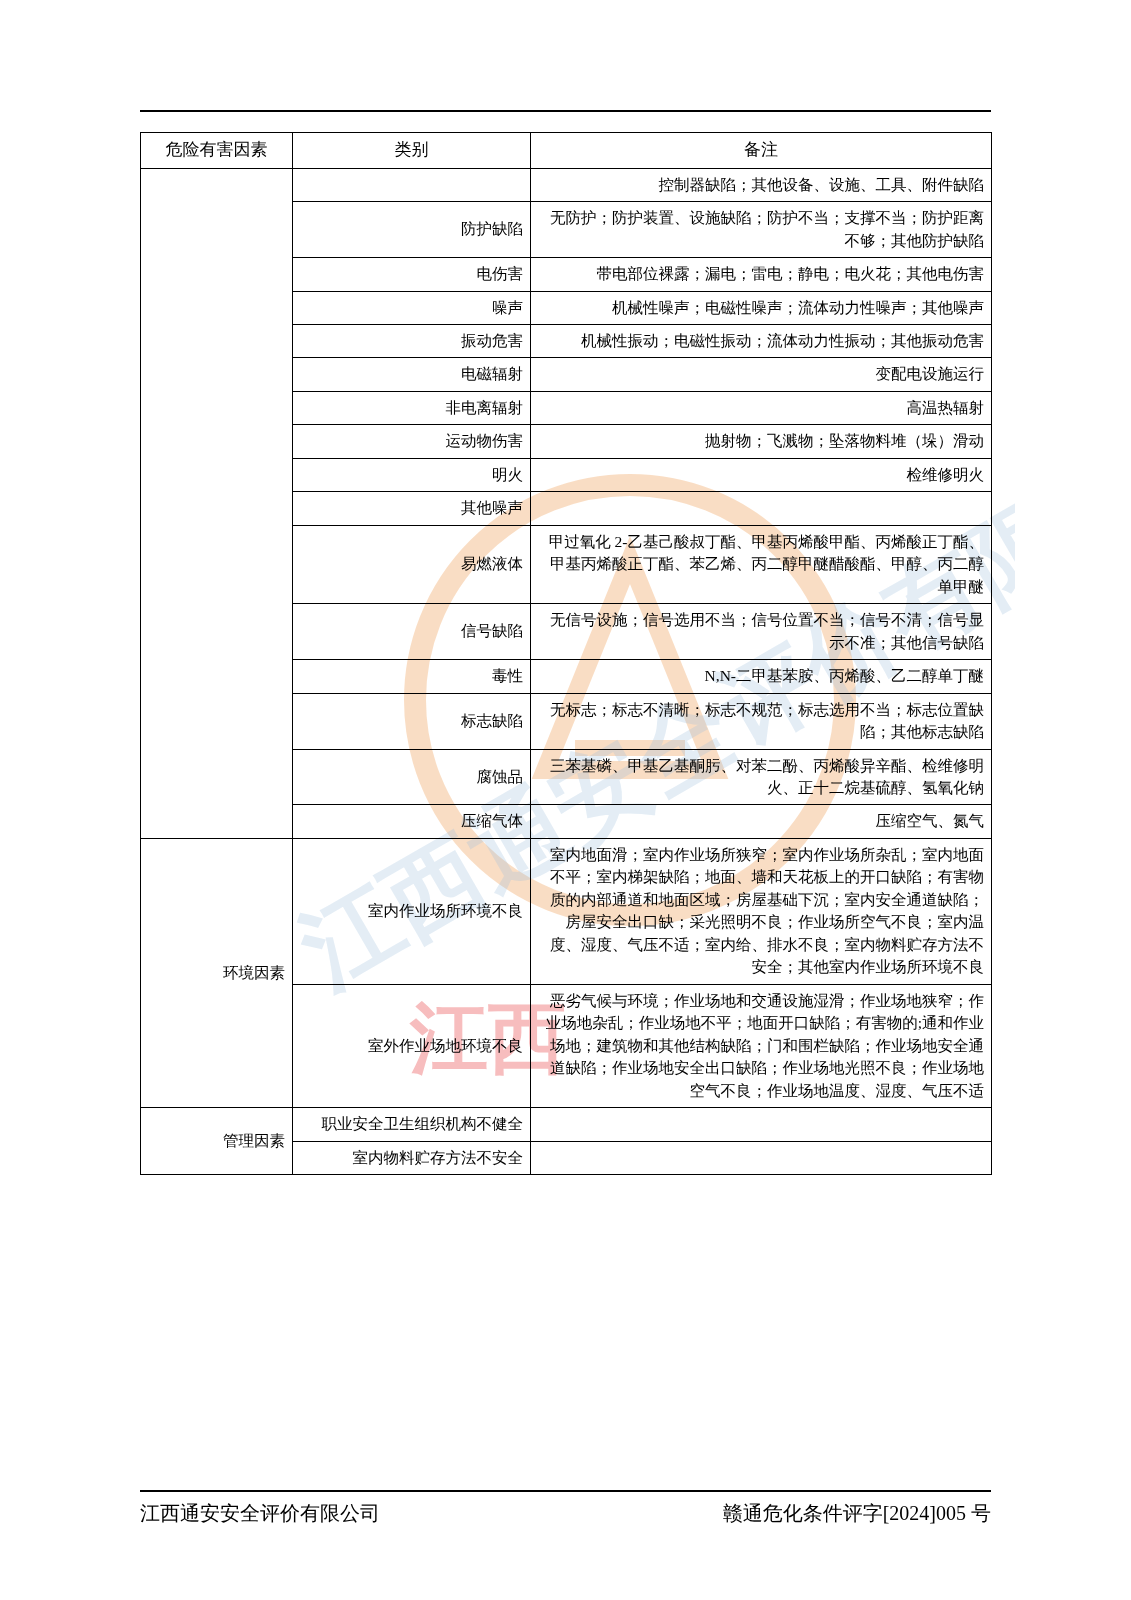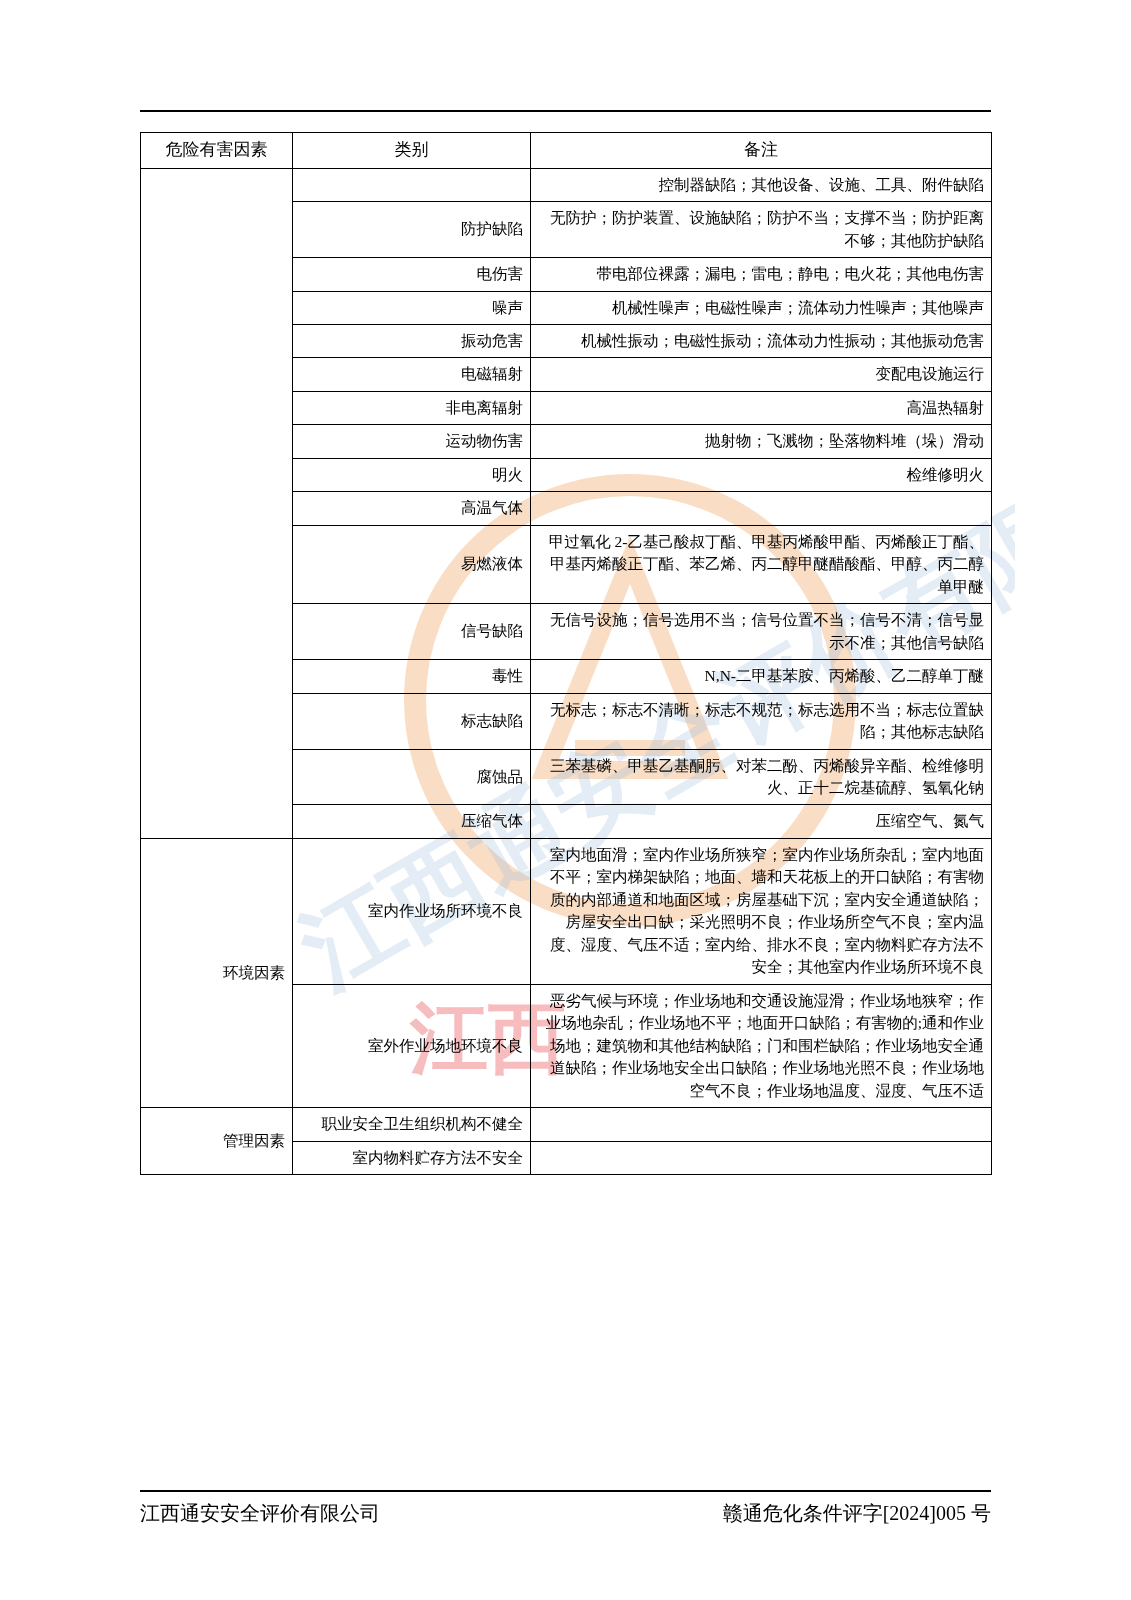--- a/index.html
+++ b/index.html
@@ -182,21 +182,21 @@
       </tr>
       <tr>
         <td class="ctr">运动物伤害</td>
         <td class="lft">抛射物；飞溅物；坠落物料堆（垛）滑动</td>
       </tr>
       <tr>
         <td class="ctr">明火</td>
         <td class="lft">检维修明火</td>
       </tr>
       <tr>
-        <td class="ctr">高温气体</td>
+        <td class="ctr">其他噪声</td>
         <td class="lft"></td>
       </tr>
       <tr>
         <td class="ctr">易燃液体</td>
         <td class="lft tall">甲过氧化 2-乙基己酸叔丁酯、甲基丙烯酸甲酯、丙烯酸正丁酯、甲基丙烯酸正丁酯、苯乙烯、丙二醇甲醚醋酸酯、甲醇、丙二醇单甲醚</td>
       </tr>
       <tr>
         <td class="ctr">信号缺陷</td>
         <td class="lft">无信号设施；信号选用不当；信号位置不当；信号不清；信号显示不准；其他信号缺陷</td>
       </tr>

